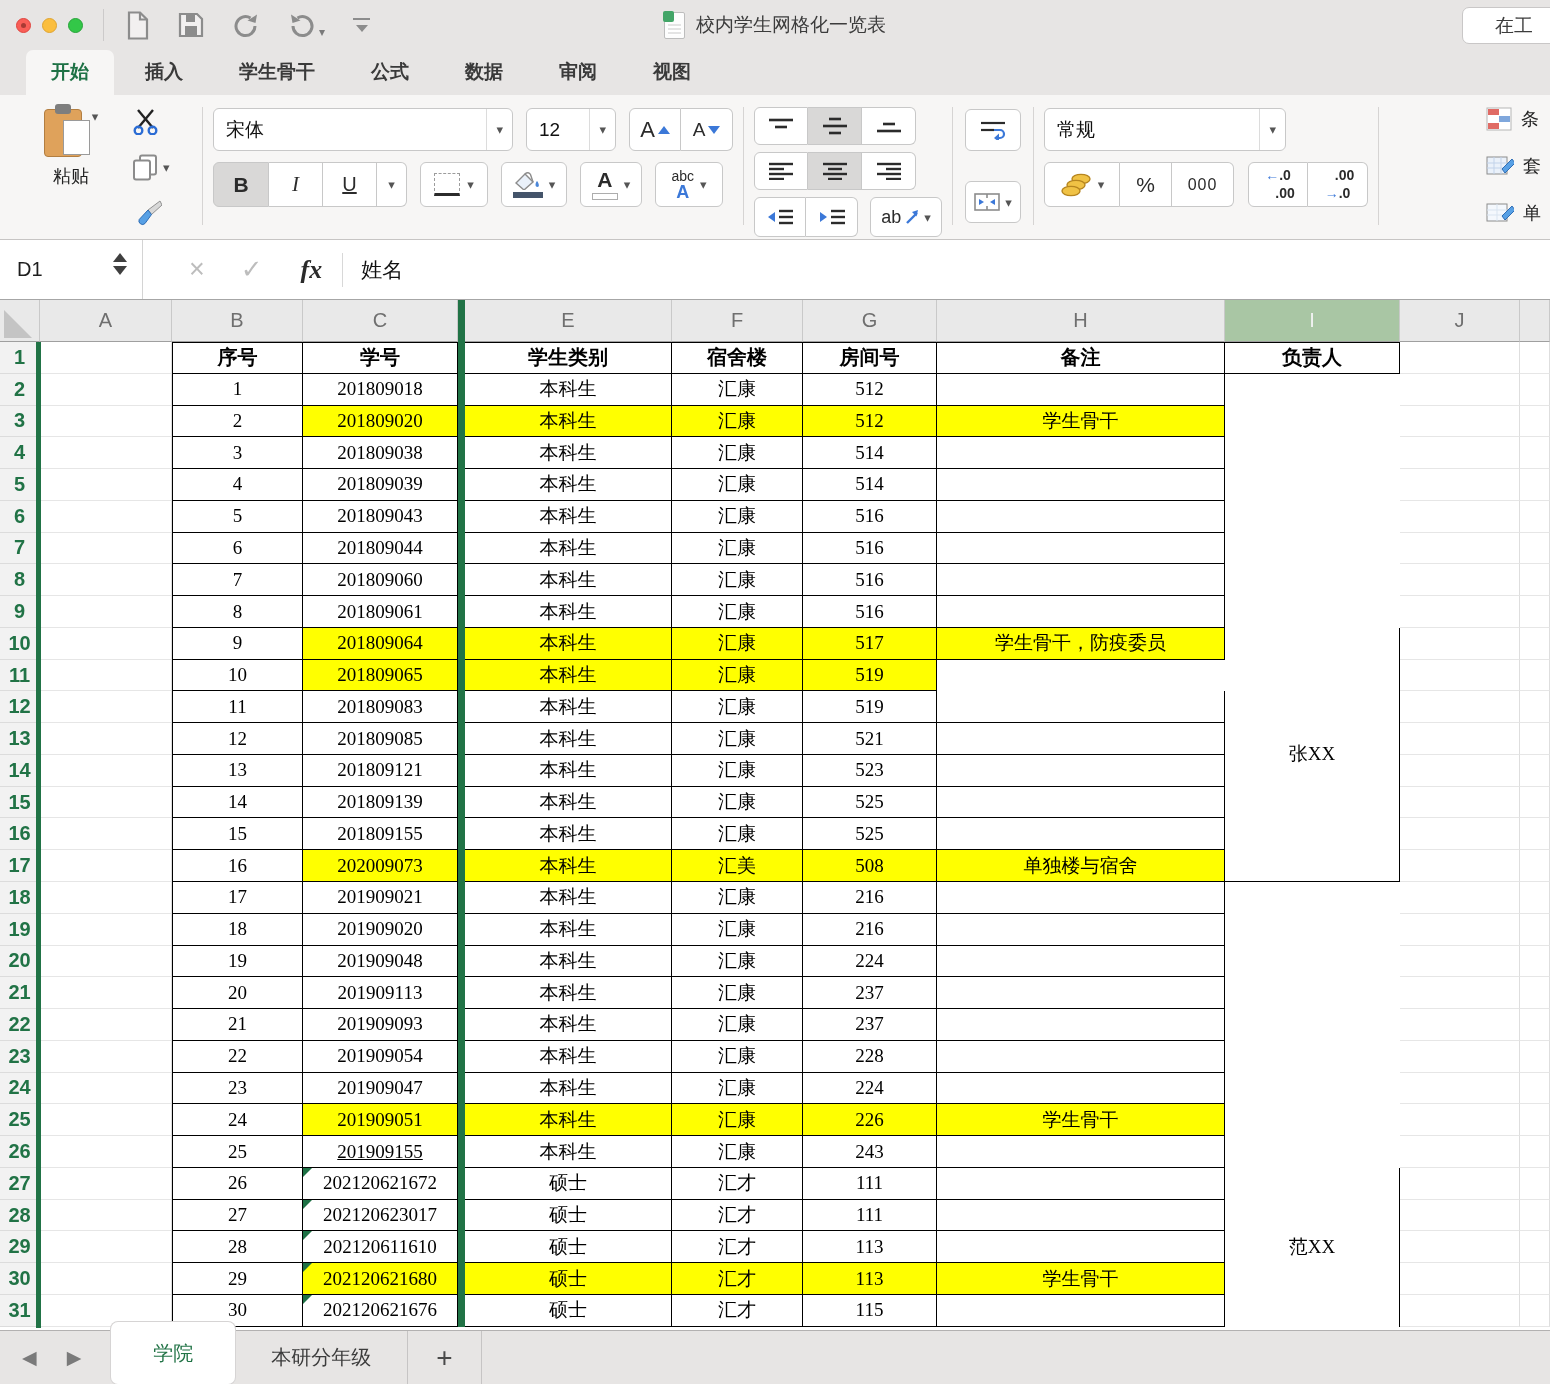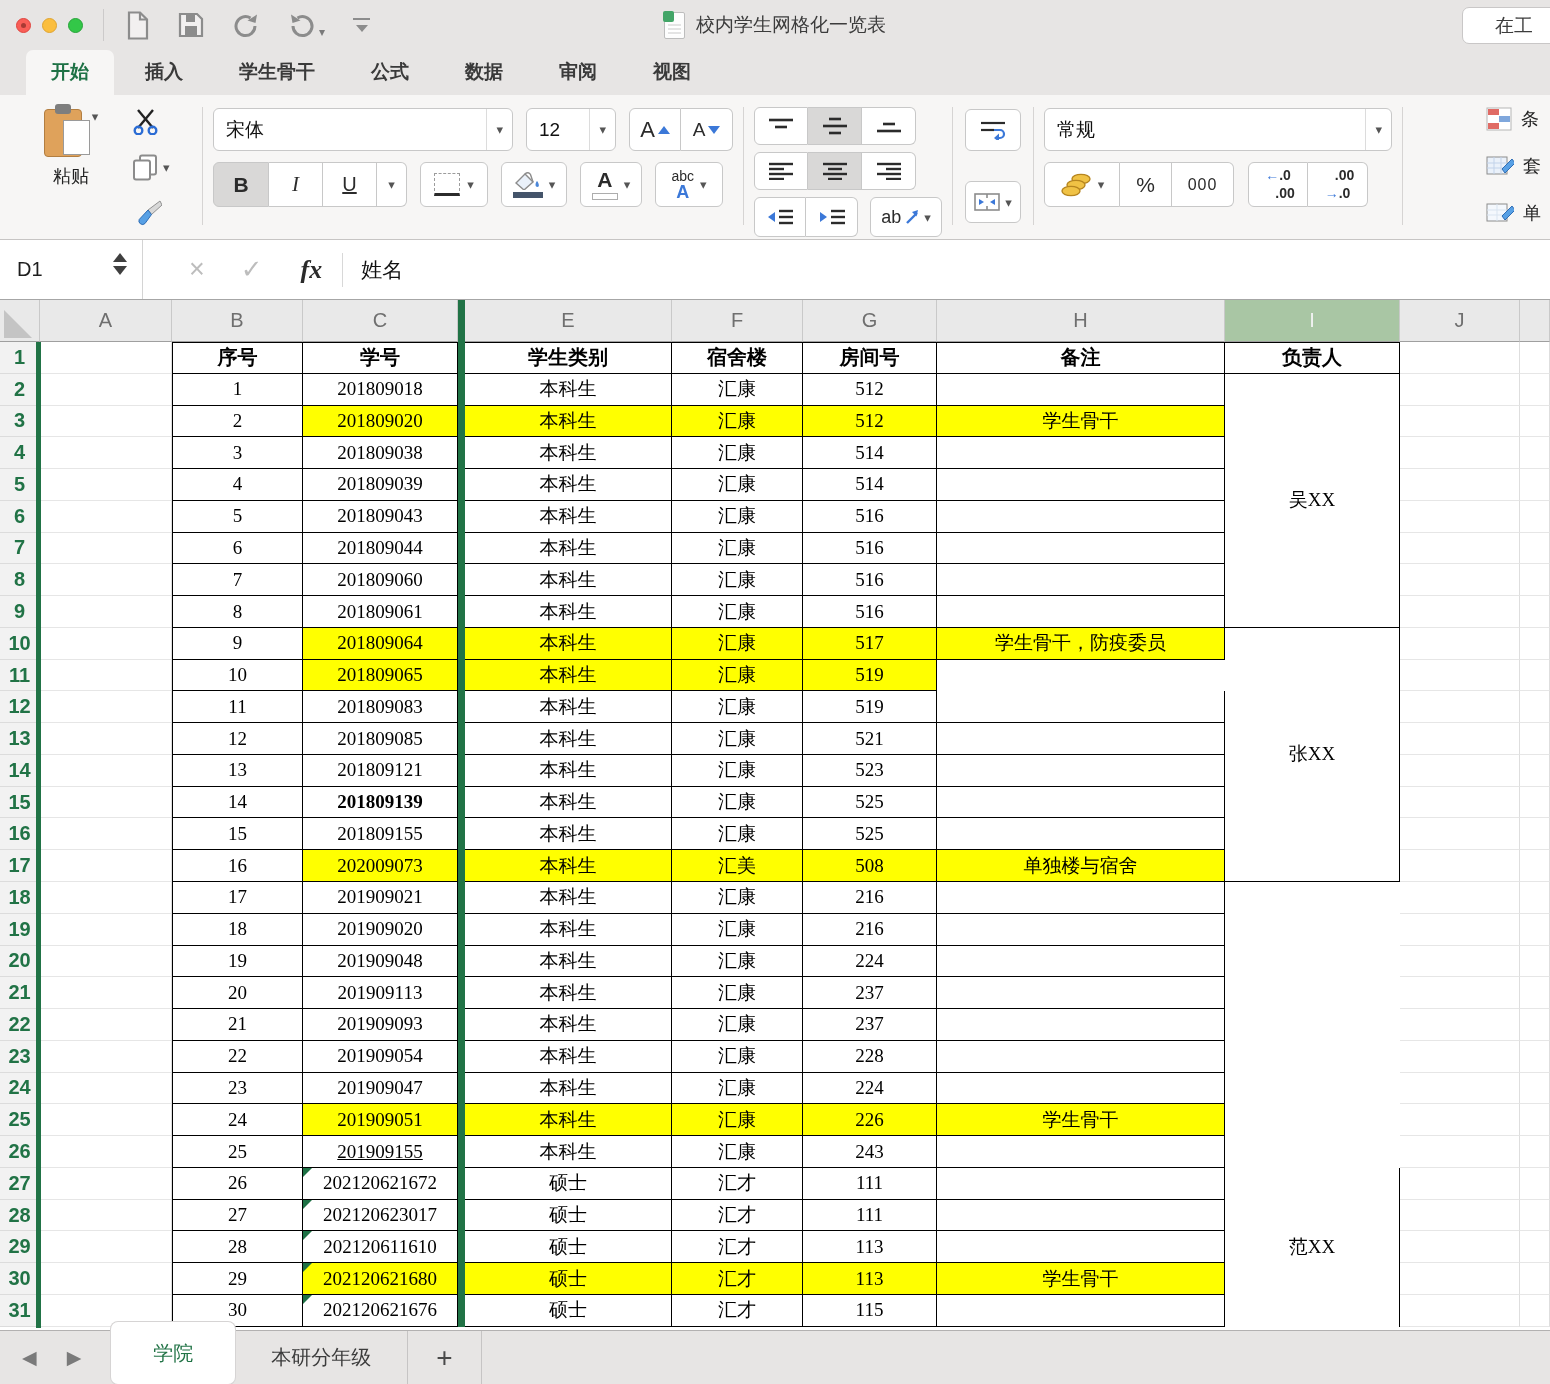--- a/index.html
+++ b/index.html
@@ -379,21 +379,21 @@
           <path d="M10 9l-5-3v6z" fill="#3B78D8"></path>
           <path d="M16 9l5-3v6z" fill="#3B78D8"></path>
         </svg>
       <span class="caret">▾</span>
     </div>
   </div>
 
   <div class="vsep"></div>
 
   <div class="numg">
-    <div class="combo" style="width:348px;height:43px">
+    <div class="combo" style="width:242px;height:43px">
       <span>常规</span>
       <span class="caret">▾</span>
     </div>
     <div class="frow" style="gap:14px">
       <div class="seg">
         <div class="rb" style="width:76px;height:45px;gap:6px">
           <svg width="32" height="25" viewBox="0 0 32 25">
               <g stroke="#B7861F" stroke-width="1.4" fill="#F0C245">
                 <ellipse cx="21" cy="7" rx="9" ry="4.6"></ellipse>
                 <ellipse cx="16" cy="13" rx="9" ry="4.6"></ellipse>
@@ -630,21 +630,21 @@
     <div class="cell tb bl serif" style="grid-area: 15 / 3;">13</div>
     <div class="cell tb serif" style="grid-area: 15 / 4;">201809121</div>
     <div class="cell tb serif" style="grid-area: 15 / 6;">本科生</div>
     <div class="cell tb serif" style="grid-area: 15 / 7;">汇康</div>
     <div class="cell tb serif" style="grid-area: 15 / 8;">523</div>
     <div class="cell tb serif" style="grid-area: 15 / 9;"></div>
     <div class="cell gl" style="grid-area: 15 / 11;"></div>
     <div class="cell gl" style="grid-area: 15 / 12;"></div>
     <div class="cell gl" style="grid-area: 16 / 2;"></div>
     <div class="cell tb bl serif" style="grid-area: 16 / 3;">14</div>
-    <div class="cell tb serif" style="grid-area: 16 / 4; font-weight: bold;">201809139</div>
+    <div class="cell tb serif" style="grid-area: 16 / 4;">201809139</div>
     <div class="cell tb serif" style="grid-area: 16 / 6;">本科生</div>
     <div class="cell tb serif" style="grid-area: 16 / 7;">汇康</div>
     <div class="cell tb serif" style="grid-area: 16 / 8;">525</div>
     <div class="cell tb serif" style="grid-area: 16 / 9;"></div>
     <div class="cell gl" style="grid-area: 16 / 11;"></div>
     <div class="cell gl" style="grid-area: 16 / 12;"></div>
     <div class="cell gl" style="grid-area: 17 / 2;"></div>
     <div class="cell tb bl serif" style="grid-area: 17 / 3;">15</div>
     <div class="cell tb serif" style="grid-area: 17 / 4;">201809155</div>
     <div class="cell tb serif" style="grid-area: 17 / 6;">本科生</div>
@@ -781,21 +781,20 @@
     <div class="cell gl" style="grid-area: 31 / 12;"></div>
     <div class="cell gl" style="grid-area: 32 / 2;"></div>
     <div class="cell tb bl serif" style="grid-area: 32 / 3;">30</div>
     <div class="cell tb serif tri" style="grid-area: 32 / 4;">202120621676</div>
     <div class="cell tb serif" style="grid-area: 32 / 6;">硕士</div>
     <div class="cell tb serif" style="grid-area: 32 / 7;">汇才</div>
     <div class="cell tb serif" style="grid-area: 32 / 8;">115</div>
     <div class="cell tb serif" style="grid-area: 32 / 9;"></div>
     <div class="cell gl" style="grid-area: 32 / 11;"></div>
     <div class="cell gl" style="grid-area: 32 / 12;"></div>
-    <div class="cell tb serif" style="grid-area: 3 / 10 / 11;">吴XX</div>
     <div class="cell tb serif" style="grid-area: 11 / 10 / 19;">张XX</div>
     <div class="cell tb serif" style="grid-area: 28 / 10 / 33; border-bottom: none;">范XX</div>
   </div>
 
 <div class="tabbar">
   <div class="tab-arrows">
     <span>◀</span>
     <span>▶</span>
   </div>
   <div class="stab active">

